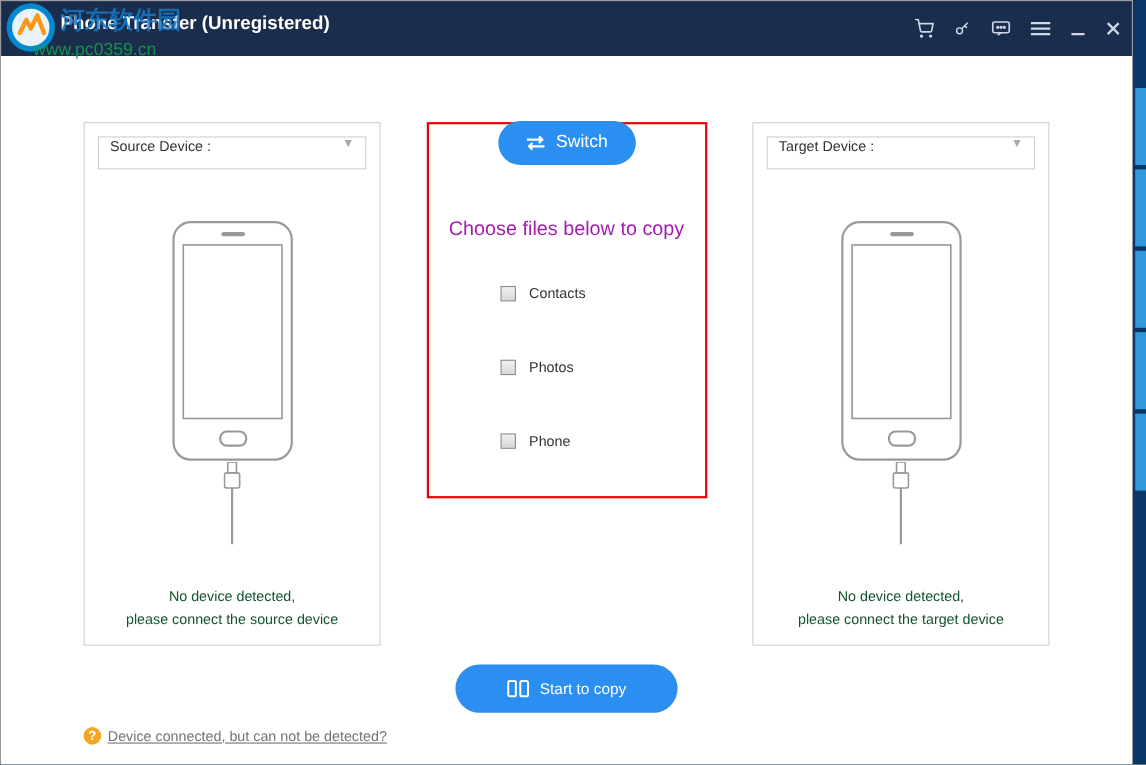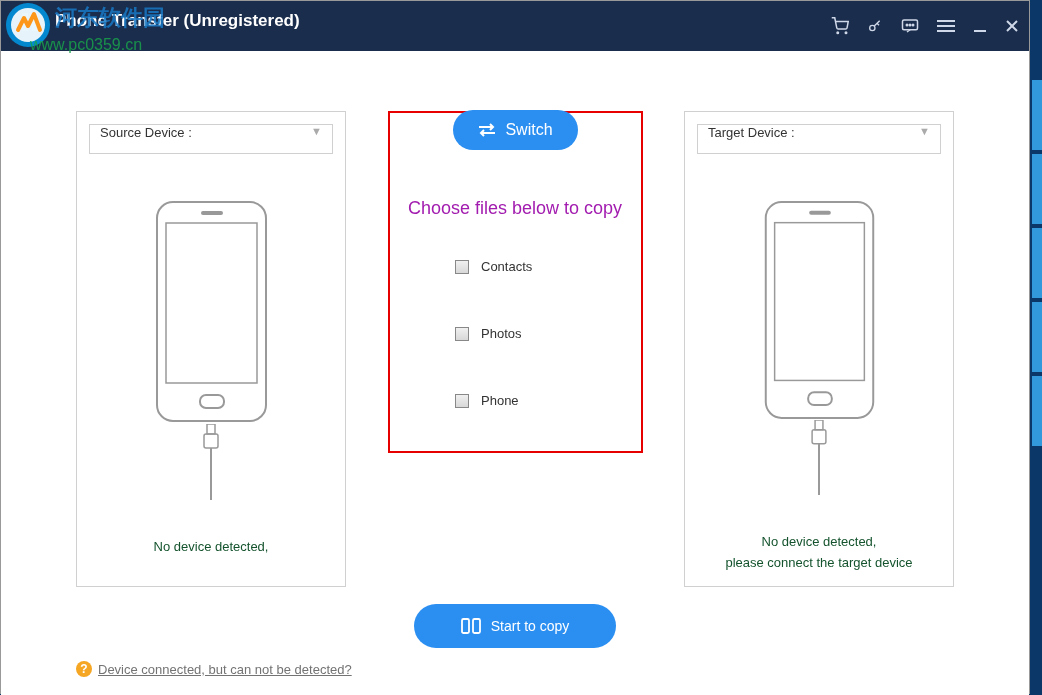--- a/index.html
+++ b/index.html
@@ -320,20 +320,21 @@
           <rect x="47" y="12" width="22" height="4" rx="2" fill="#999"></rect>
           <rect x="46" y="196" width="24" height="13" rx="6" fill="none" stroke="#999" stroke-width="2"></rect>
         </svg>
         <svg class="cable" viewBox="0 0 16 76" style="width:16px;height:76px;">
           <rect x="4" y="0" width="8" height="10" fill="none" stroke="#999" stroke-width="1.5"></rect>
           <rect x="1" y="10" width="14" height="14" rx="2" fill="none" stroke="#999" stroke-width="1.5"></rect>
           <line x1="8" y1="24" x2="8" y2="76" stroke="#999" stroke-width="2"></line>
         </svg>
         <div class="status-text">
           <div>No device detected,</div>
+          <div>please connect the source device</div>
         </div>
       </div>
 
       <div class="center-panel">
         <div class="red-box">
           <button class="switch-btn">
             <svg width="20" height="16" viewBox="0 0 20 16" fill="none" stroke="#fff" stroke-width="2">
               <path d="M2 5 L16 5 M13 2 L16 5 L13 8"></path>
               <path d="M18 11 L4 11 M7 8 L4 11 L7 14"></path>
             </svg>

